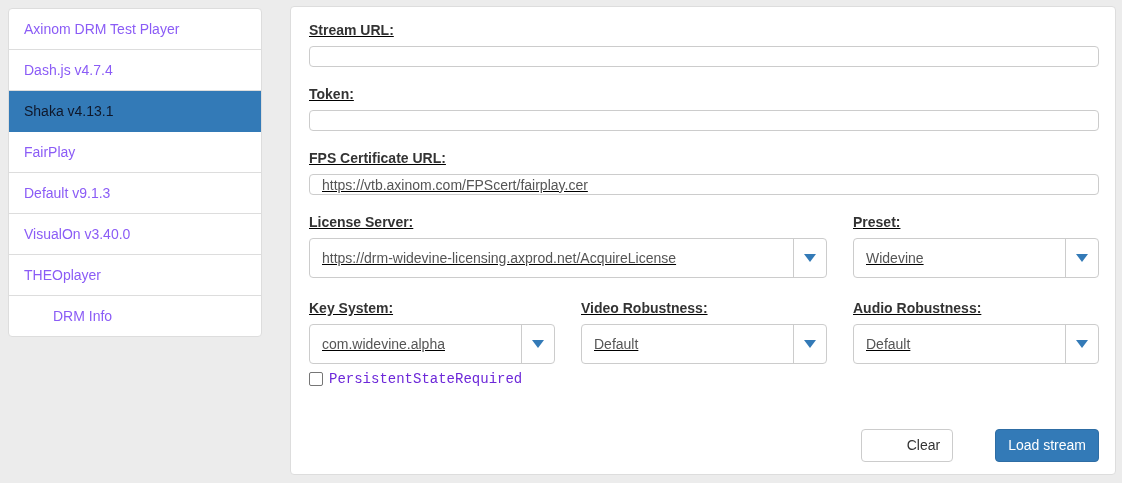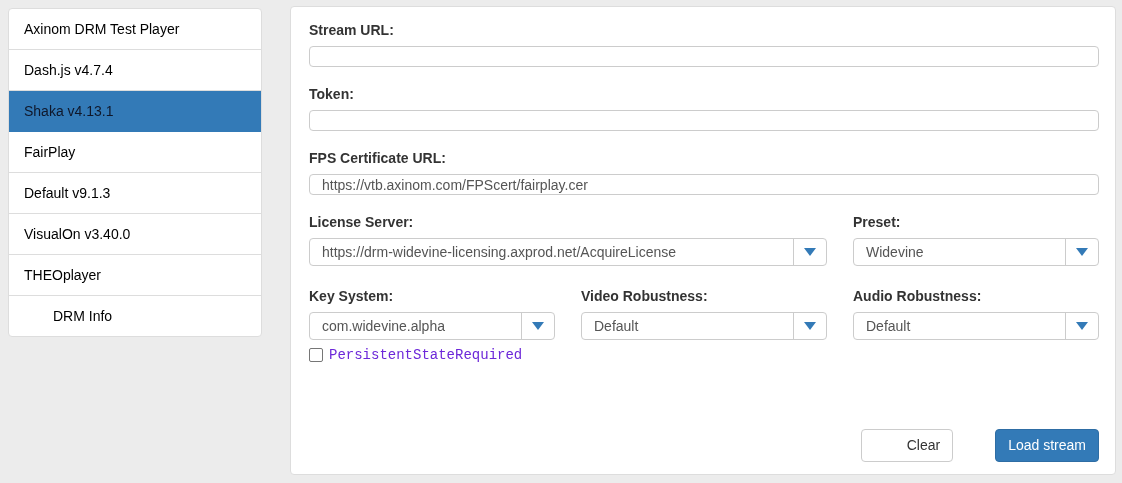--- a/index.html
+++ b/index.html
@@ -17,21 +17,21 @@
     position: absolute;
     left: 8px; top: 8px;
     width: 254px;
     background: #fff;
     border: 1px solid #ddd;
     border-radius: 4px;
     overflow: hidden;
   }
   .sidebar-item {
     padding: 10px 15px;
-    color: #000000;
+    color: #8b5cf6;
     border-bottom: 1px solid #ddd;
     cursor: pointer;
     line-height: 20px;
   }
   .sidebar-item:last-child { border-bottom: none; padding-left: 44px; }
   .sidebar-item.active {
     background: #337ab7;
     border-color: #337ab7;
     color: #0f172a;
   }
@@ -42,21 +42,21 @@
     left: 290px; top: 6px;
     width: 826px; height: 469px;
     background: #fff;
     border: 1px solid #ddd;
     border-radius: 4px;
     padding: 16px 16px 12px 18px;
     display: flex;
     flex-direction: column;
   }
 
-  .form-group { margin-bottom: 20px; }
+  .form-group { margin-bottom: 20px; text-decoration: underline; }
   .form-label {
     display: block;
     font-weight: bold;
     color: #333;
     margin-bottom: 9px;
     line-height: 14px;
   }
   .text-input {
     display: block;
     width: 100%;
@@ -77,21 +77,21 @@
     column-gap: 26px;
     margin-bottom: 20px;
   }
   .grid-row .form-group { margin-bottom: 0; }
   .span-2 { grid-column: span 2; }
   .row-license { margin-bottom: 23px; }
 
   
   .combo {
     position: relative;
-    height: 28px;
+    height: 40px;
     border: 1px solid #ccc;
     border-radius: 4px;
     background: #fff;
     cursor: pointer;
     display: flex;
     align-items: center;
   }
   .combo-value {
     flex: 1;
     padding: 0 12px;

